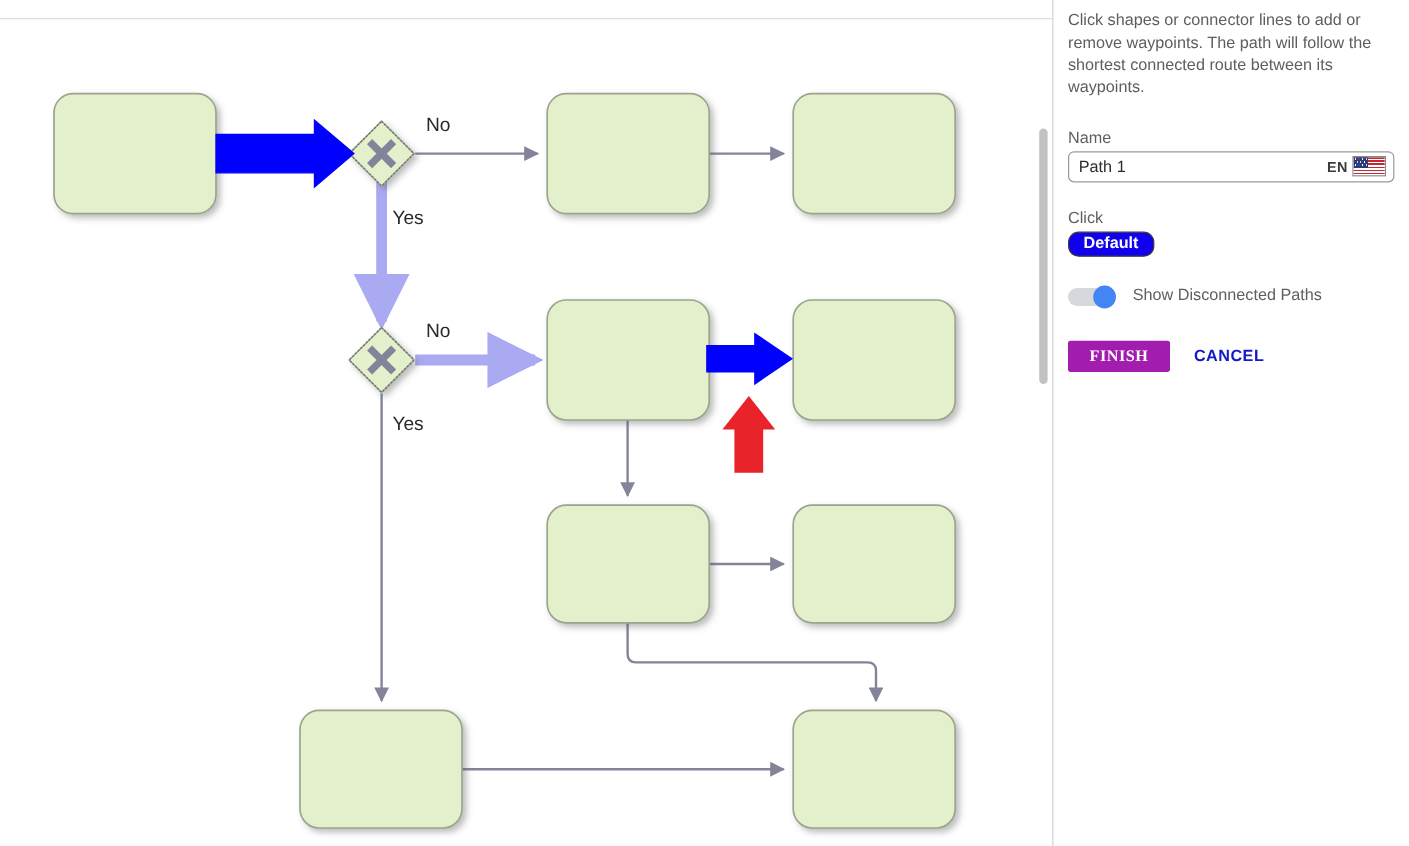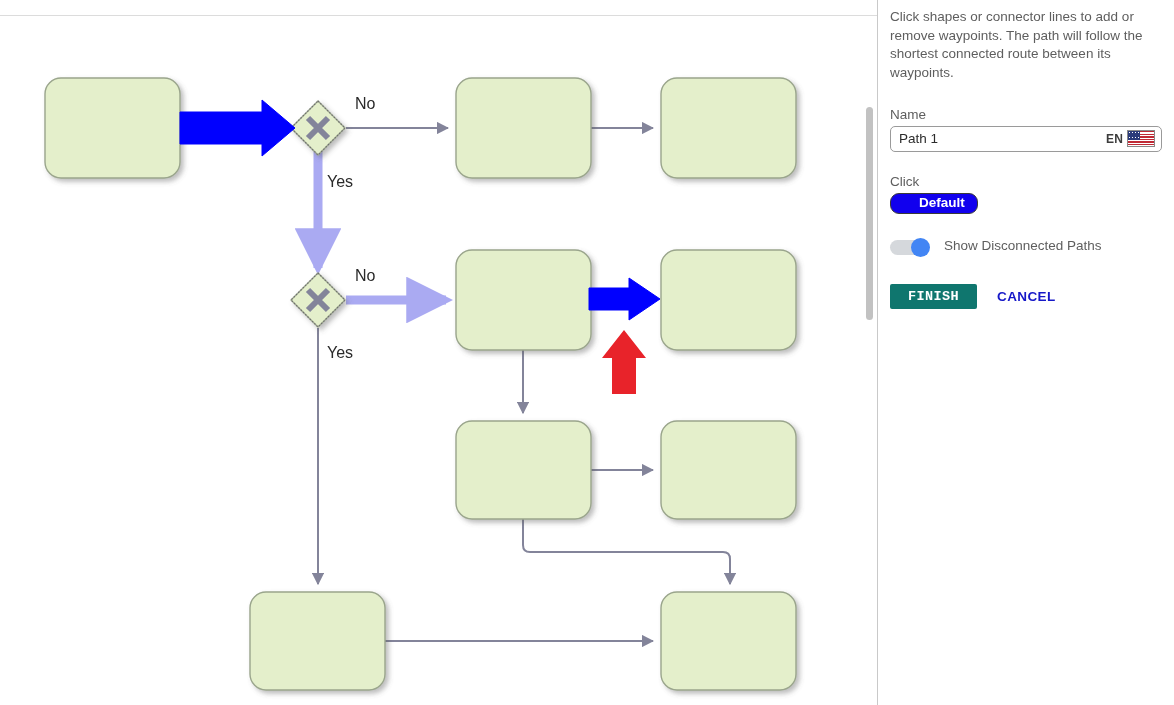--- a/index.html
+++ b/index.html
@@ -178,21 +178,21 @@
       radial-gradient(circle at 10.5px 6.5px, #fff 0.45px, transparent 0.6px);
   }
 
   .color-label { margin-top: 22px; }
   .color-chip {
     display: inline-block;
     background: #1100ee;
     color: #ffffff;
     font-size: 13.5px;
     font-weight: bold;
-    padding: 1px 12px 2px 28px;
+    padding: 1px 12px 2px 12px;
     border-radius: 9px;
     border: 1.5px solid #3a3a3a;
     line-height: 1.25;
     cursor: pointer;
   }
 
   .toggle-row {
     display: flex;
     align-items: flex-start;
     margin-top: 24px;
@@ -223,30 +223,30 @@
     color: #5e5e5e;
     margin-left: 10px;
   }
 
   .actions {
     display: flex;
     align-items: center;
     margin-top: 26px;
   }
   .btn-finish {
-    background: #0f766e;
+    background: #a21caf;
     color: #ffffff;
     font-size: 13.5px;
     font-weight: bold;
     letter-spacing: .4px;
     border: none;
     border-radius: 2px;
     padding: 5px 18px;
     cursor: pointer;
-    font-family: Liberation Mono, monospace;
+    font-family: Liberation Serif, serif;
   }
   .btn-cancel {
     background: transparent;
     color: #1618c8;
     font-size: 13.5px;
     font-weight: bold;
     letter-spacing: .4px;
     border: none;
     padding: 9px 14px;
     margin-left: 6px;

